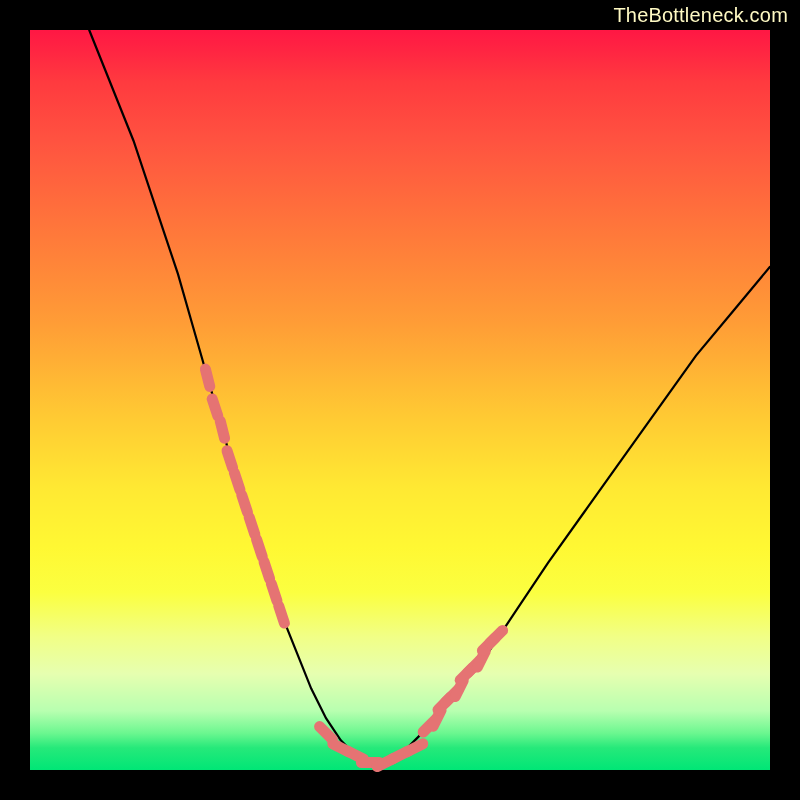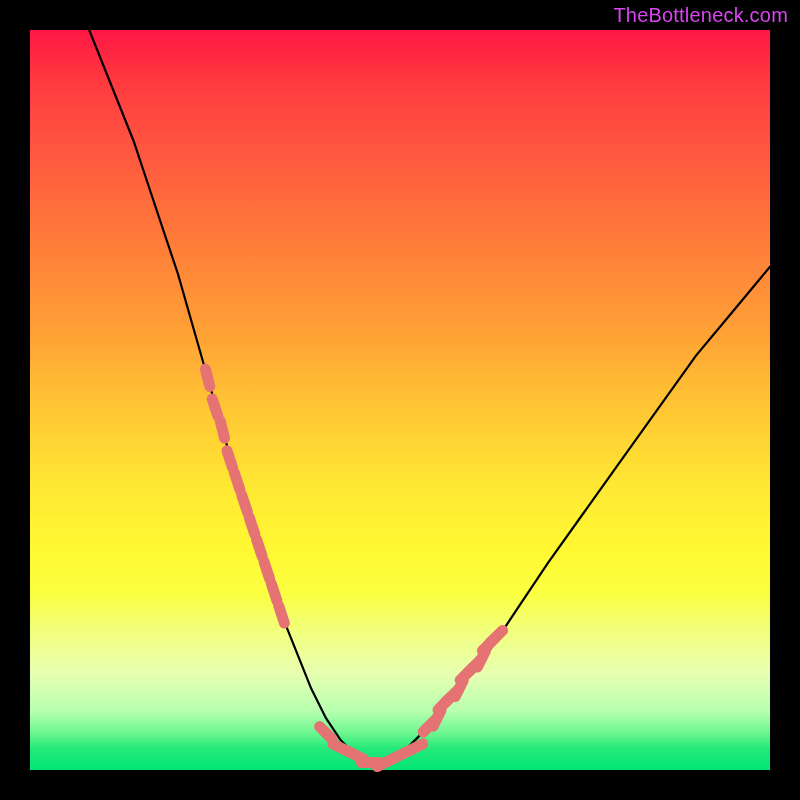--- a/index.html
+++ b/index.html
@@ -9,21 +9,21 @@
     height: 800px;
     background: #000000;
     font-family: Arial, sans-serif;
     position: relative;
     overflow: hidden;
   }
   .watermark {
     position: absolute;
     top: 4px;
     right: 12px;
-    color: #d946ef;
+    color: #fef9c3;
     font-size: 20px;
     font-weight: 500;
     z-index: 10;
     letter-spacing: 0.2px;
   }
   .plot-area {
     position: absolute;
     left: 30px;
     top: 30px;
     width: 740px;

